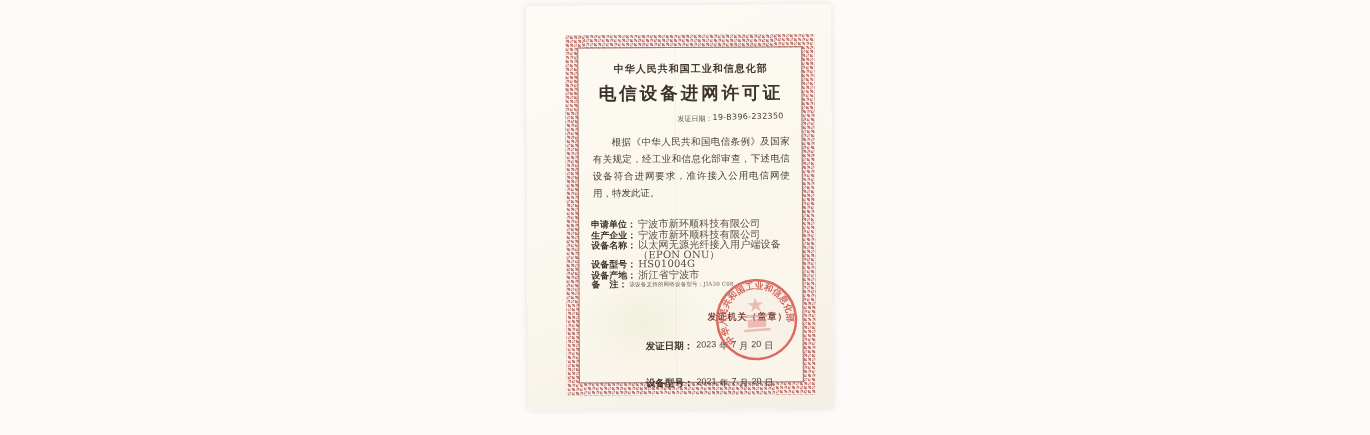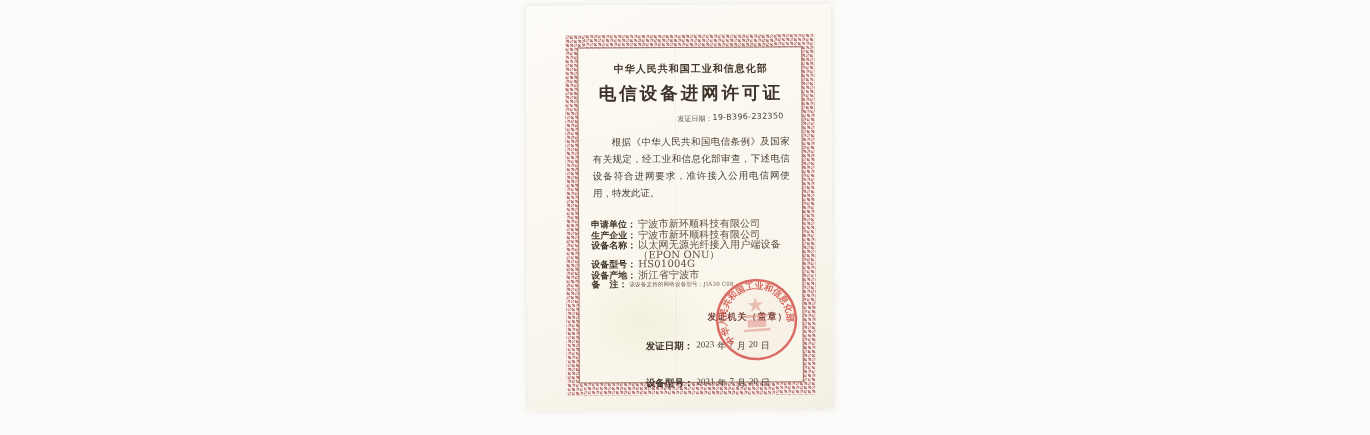--- a/index.html
+++ b/index.html
@@ -70,21 +70,21 @@
   }
   .seal{
     position:absolute;left:186px;top:272px;width:86px;height:86px;z-index:2;
     opacity:.92;transform:rotate(-4deg);
   }
   
   .dates{position:absolute;left:118px;top:334px;display:flex;flex-direction:column;gap:23px;z-index:1;text-align:right;}
   .drow{display:flex;align-items:baseline;line-height:14px;}
   .dlabel{font-size:9.5px;font-weight:bold;color:#3f342a;}
   .dnum{
-    font-family:Liberation Serif, serif;
+    font-family:Liberation Sans, sans-serif;
     font-size:9px;color:#4c4238;margin:0 3px;
     display:inline-block;transform:translateY(-1.5px);
   }
   .dunit{font-size:9px;color:#40352a;}
 </style>
 </head>
 <body>
 
 <div class="stage">
   <div class="paper">

